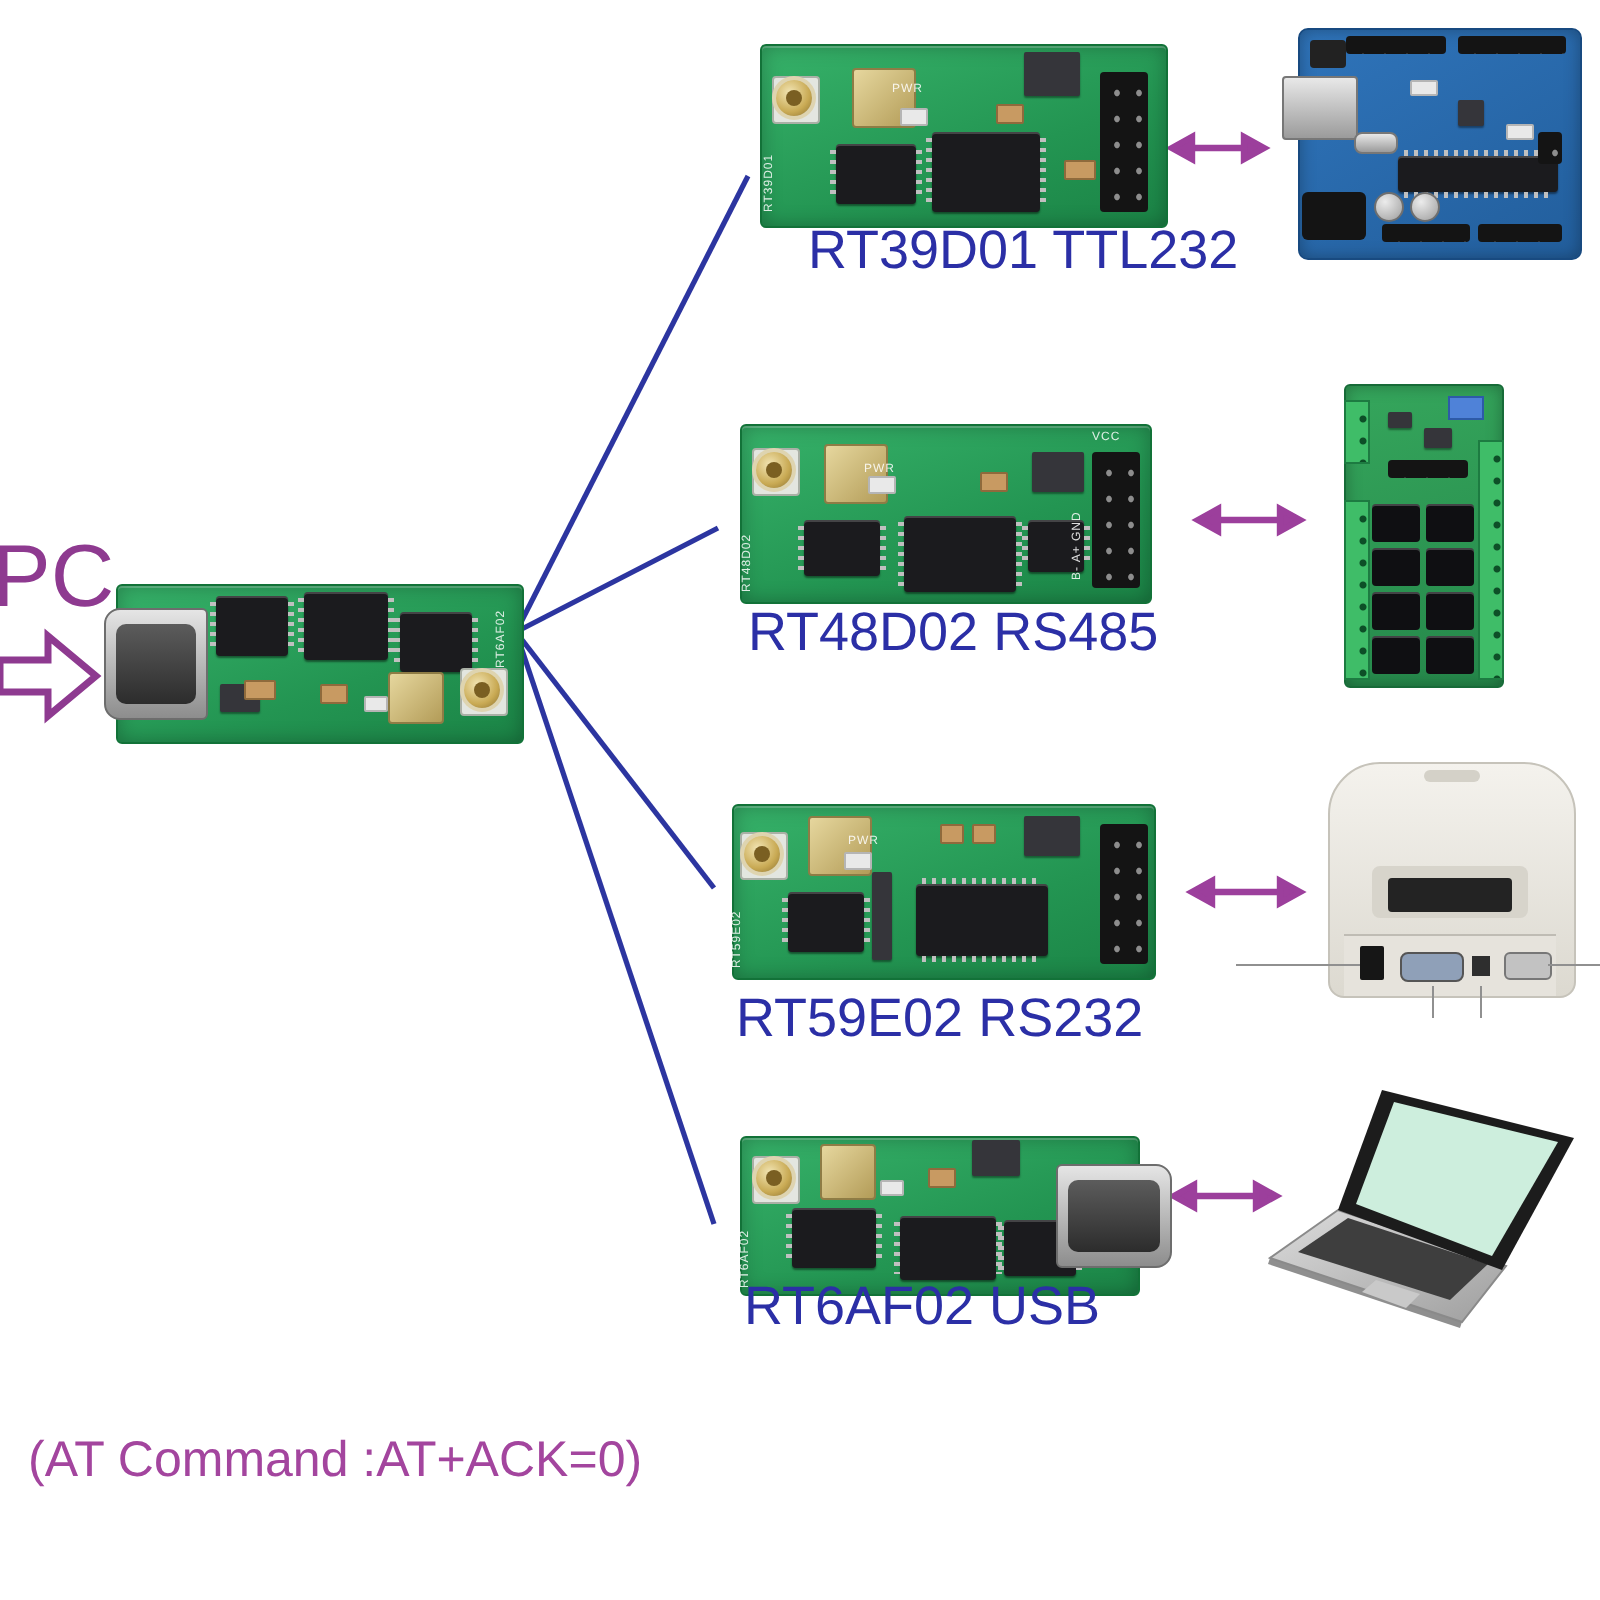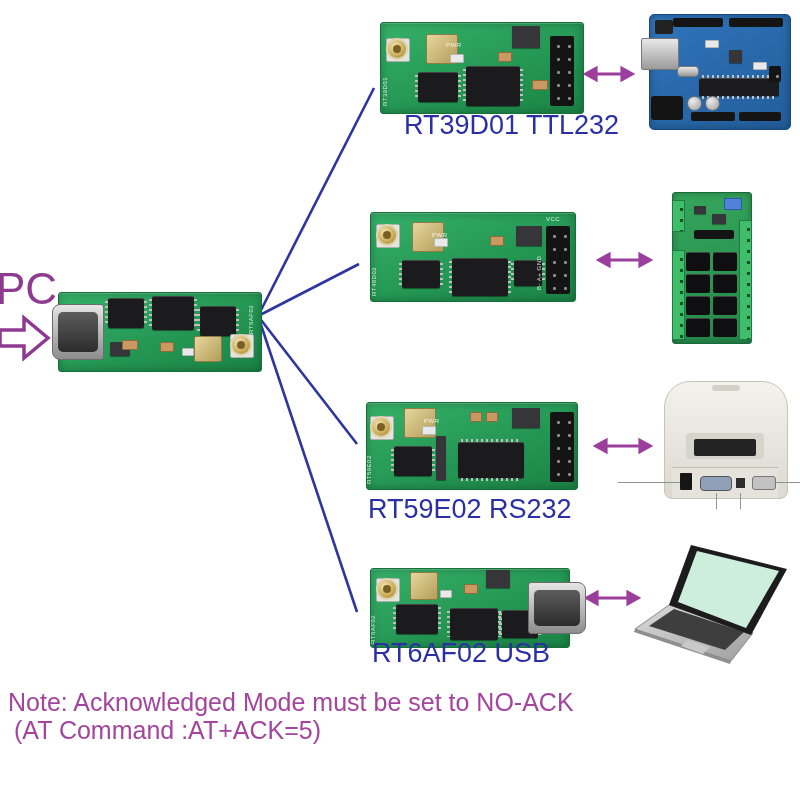--- a/index.html
+++ b/index.html
@@ -144,20 +144,21 @@
     <div class="ic pins-lr" style="left:32px;top:48px;width:38px;height:28px"></div>
     <div class="ic pins-lr" style="left:82px;top:46px;width:56px;height:38px"></div>
     <div class="ic pins-lr" style="left:144px;top:48px;width:28px;height:26px"></div>
     <div class="smd-tan" style="left:120px;top:24px;width:12px;height:8px"></div>
     <div class="smd-white" style="left:64px;top:26px;width:12px;height:7px"></div>
     <div class="silk" style="left:62px;top:20px">PWR</div>
     <div class="silk" style="left:176px;top:4px">VCC</div>
     <div class="silk vert" style="left:166px;top:18px;height:60px">B- A+ GND</div>
     <div class="silk vert" style="left:1px;top:40px;height:44px">RT48D02</div>
   </div>
+  <div class="module-label" style="left:374px;top:301px">RT48D02 RS485</div>
 
   <div class="abs" style="left:366px;top:402px;width:212px;height:88px">
     <div class="pcb" style="inset:0"></div>
     <div class="ufl-base" style="left:4px;top:14px;width:22px;height:22px"></div>
     <div class="ufl" style="left:6px;top:16px"></div>
     <div class="crystal" style="left:38px;top:6px;width:30px;height:28px"></div>
     <div class="smd-dark" style="left:146px;top:6px;width:28px;height:20px"></div>
     <div class="hdr" style="left:184px;top:10px;width:24px;height:70px"></div>
     <div class="ic pins-lr" style="left:28px;top:44px;width:38px;height:30px"></div>
     <div class="smd-dark" style="left:70px;top:34px;width:10px;height:44px"></div>
@@ -248,16 +249,15 @@
       </linearGradient>
     </defs>
     <polygon points="2,86 98,118 97,121 1,89" fill="#8f8f8f"></polygon>
     <polygon points="36,62 120,90 98,118 2,86" fill="url(#deckGrad)" stroke="#8a8a8a" stroke-width="1"></polygon>
     <polygon points="41,66 111,89 92,107 16,83" fill="#3e3e3e"></polygon>
     <polygon points="55,97 77,104 70,111 48,103" fill="#c9c9c9"></polygon>
     <polygon points="58,2 154,26 118,92 36,62" fill="#1c1c1c"></polygon>
     <polygon points="64,8 146,28 113,85 45,59" fill="#cdeedd"></polygon>
   </svg>
 
-  <div class="note" style="left:8px;top:688px">Note: Acknowledged Mode must be set to NO-ACK</div>
-  <div class="note" style="left:14px;top:716px">(AT Command :AT+ACK=5)</div>
+  <div class="note" style="left:14px;top:716px">(AT Command :AT+ACK=0)</div>
 
 </div>
 
 </body></html>

